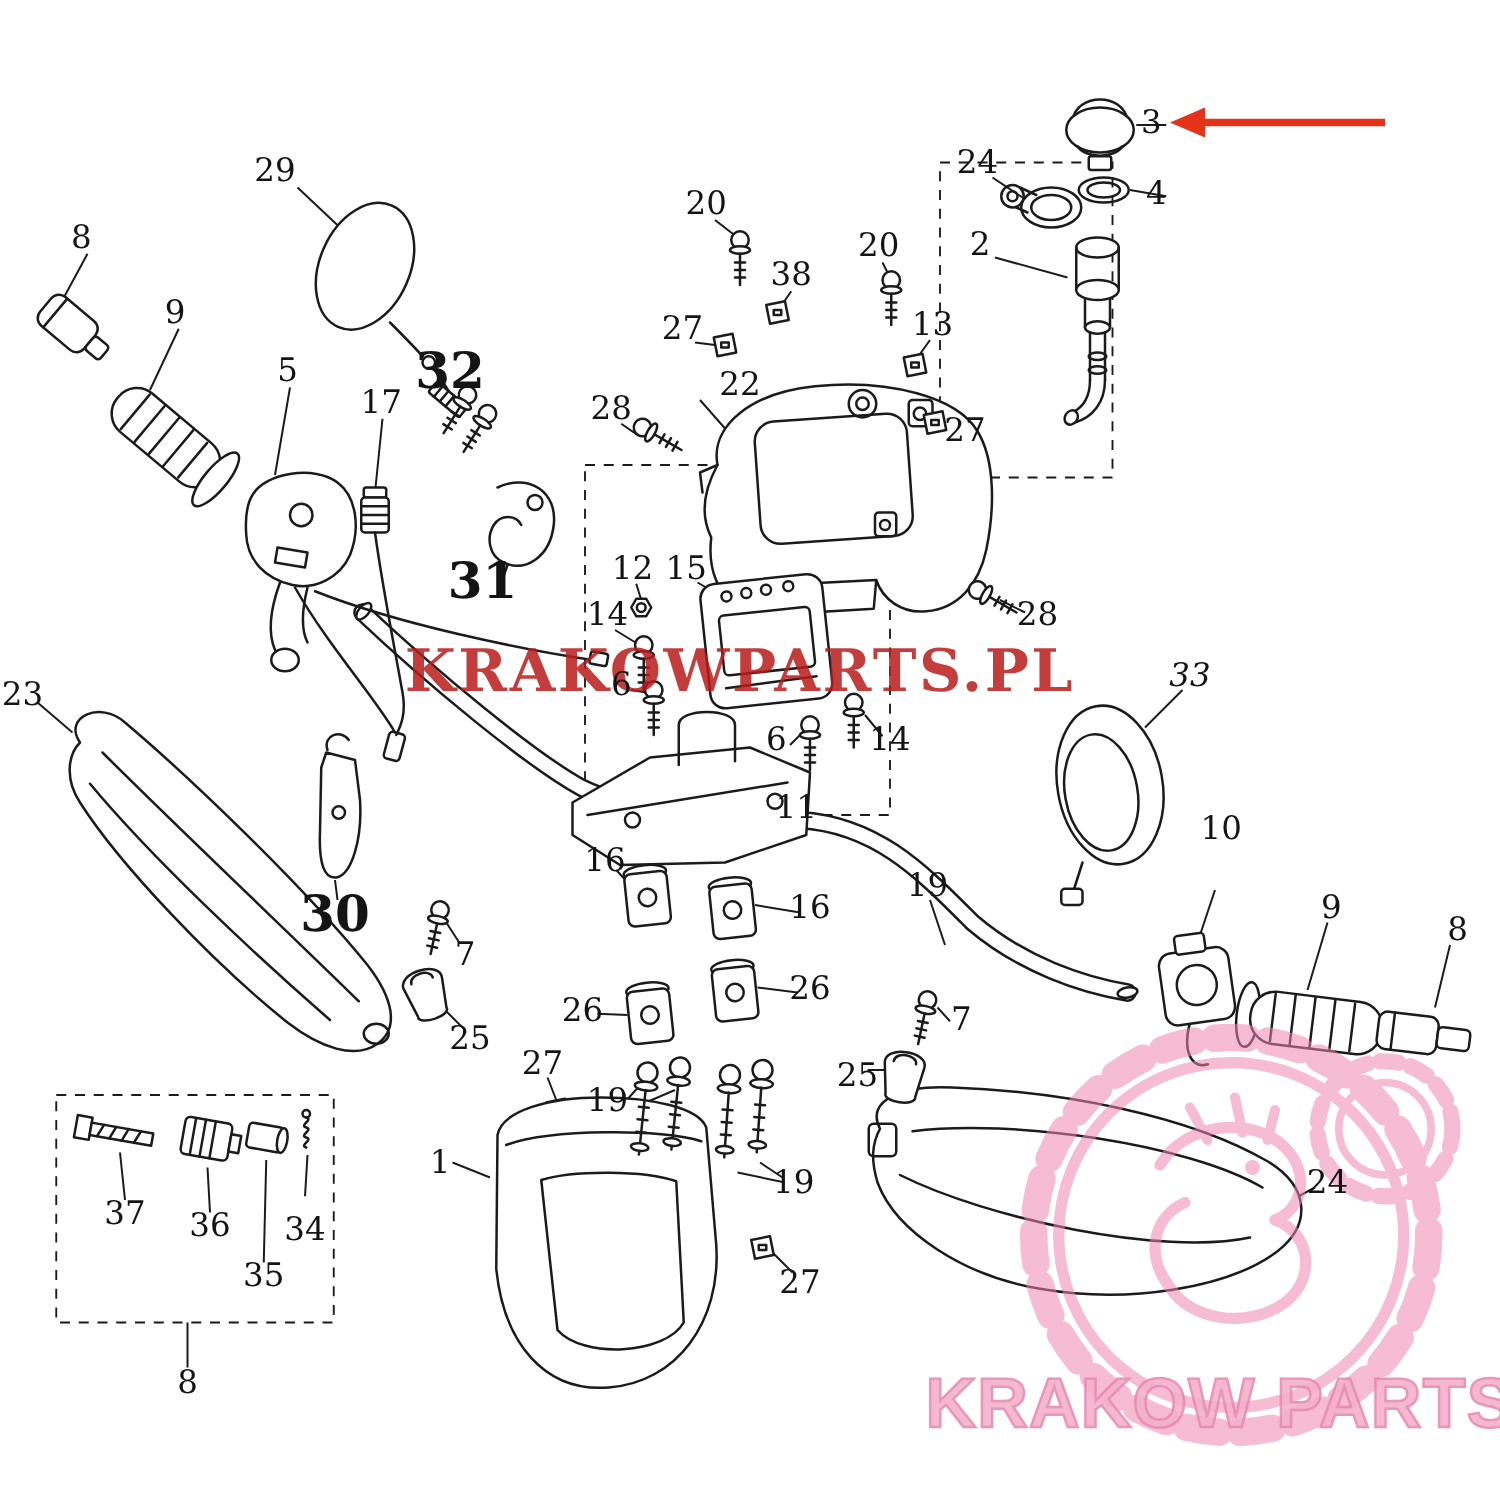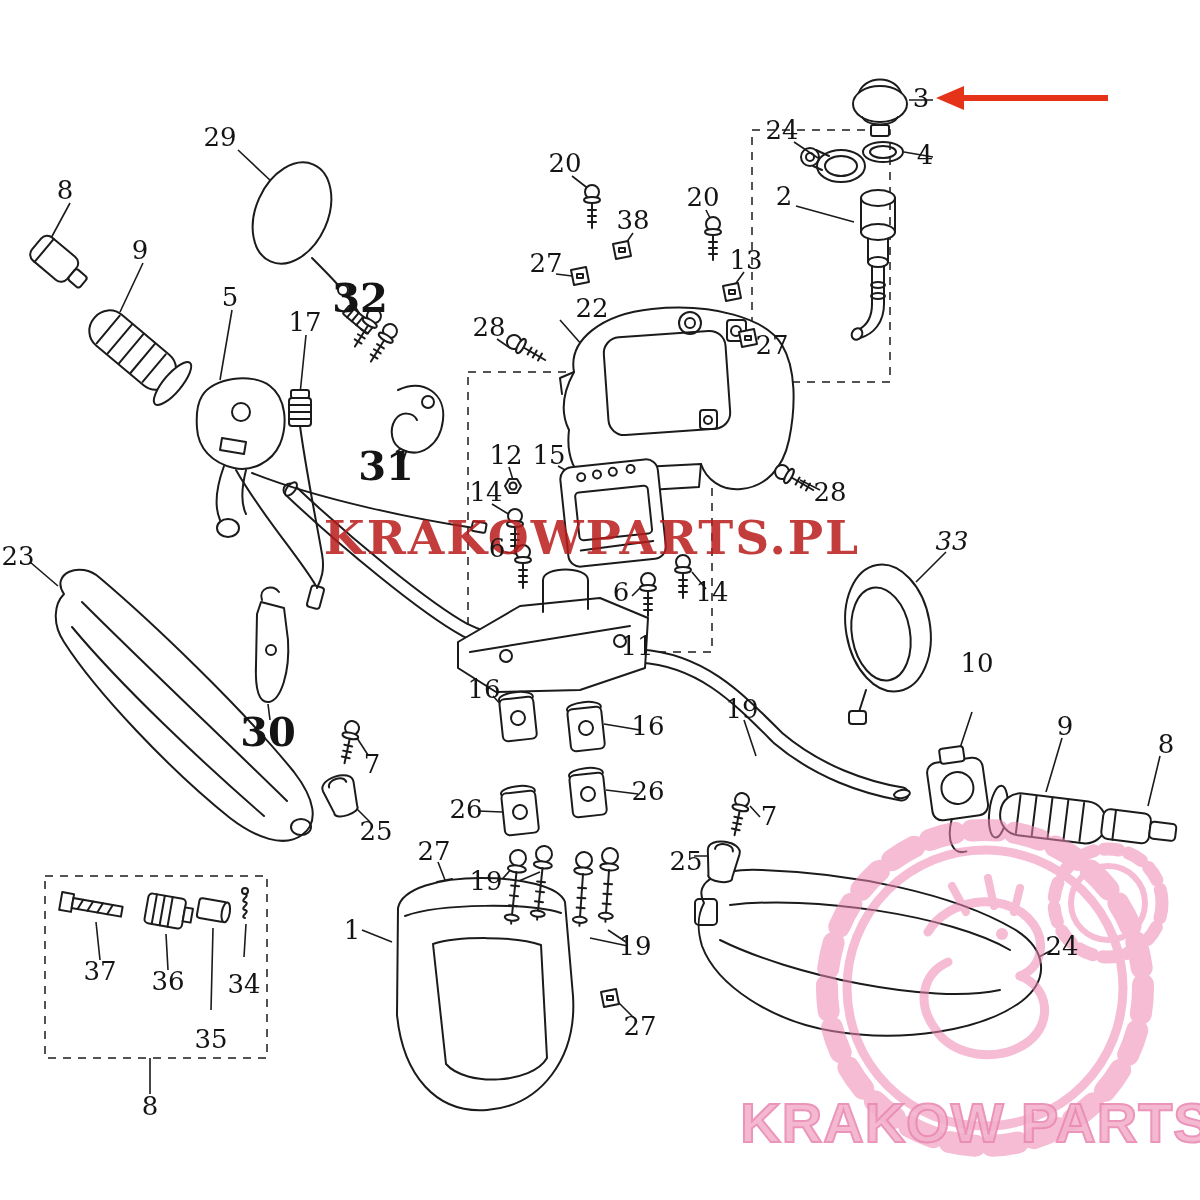--- a/index.html
+++ b/index.html
@@ -398,18 +398,18 @@
       <span class="callout" style="left: 769px; top: 816px;">7</span>
       <span class="callout" style="left: 686px; top: 861px;">25</span>
       <span class="callout" style="left: 486px; top: 881px;">19</span>
       <span class="callout" style="left: 635px; top: 946px;">19</span>
       <span class="callout" style="left: 434px; top: 851px;">27</span>
       <span class="callout" style="left: 640px; top: 1026px;">27</span>
       <span class="callout" style="left: 352px; top: 930px;">1</span>
       <span class="callout" style="left: 1062px; top: 946px;">24</span>
       <span class="callout" style="left: 100px; top: 971px;">37</span>
       <span class="callout" style="left: 168px; top: 981px;">36</span>
-      <span class="callout" style="left: 211px; top: 1021px; margin-top: 18px;">35</span>
+      <span class="callout" style="left: 211px; top: 1021px;">35</span>
       <span class="callout" style="left: 244px; top: 968px; margin-top: 16px;">34</span>
       <span class="callout" style="left: 150px; top: 1106px;">8</span>
     </div>
 
 </div>
 
 </body></html>

